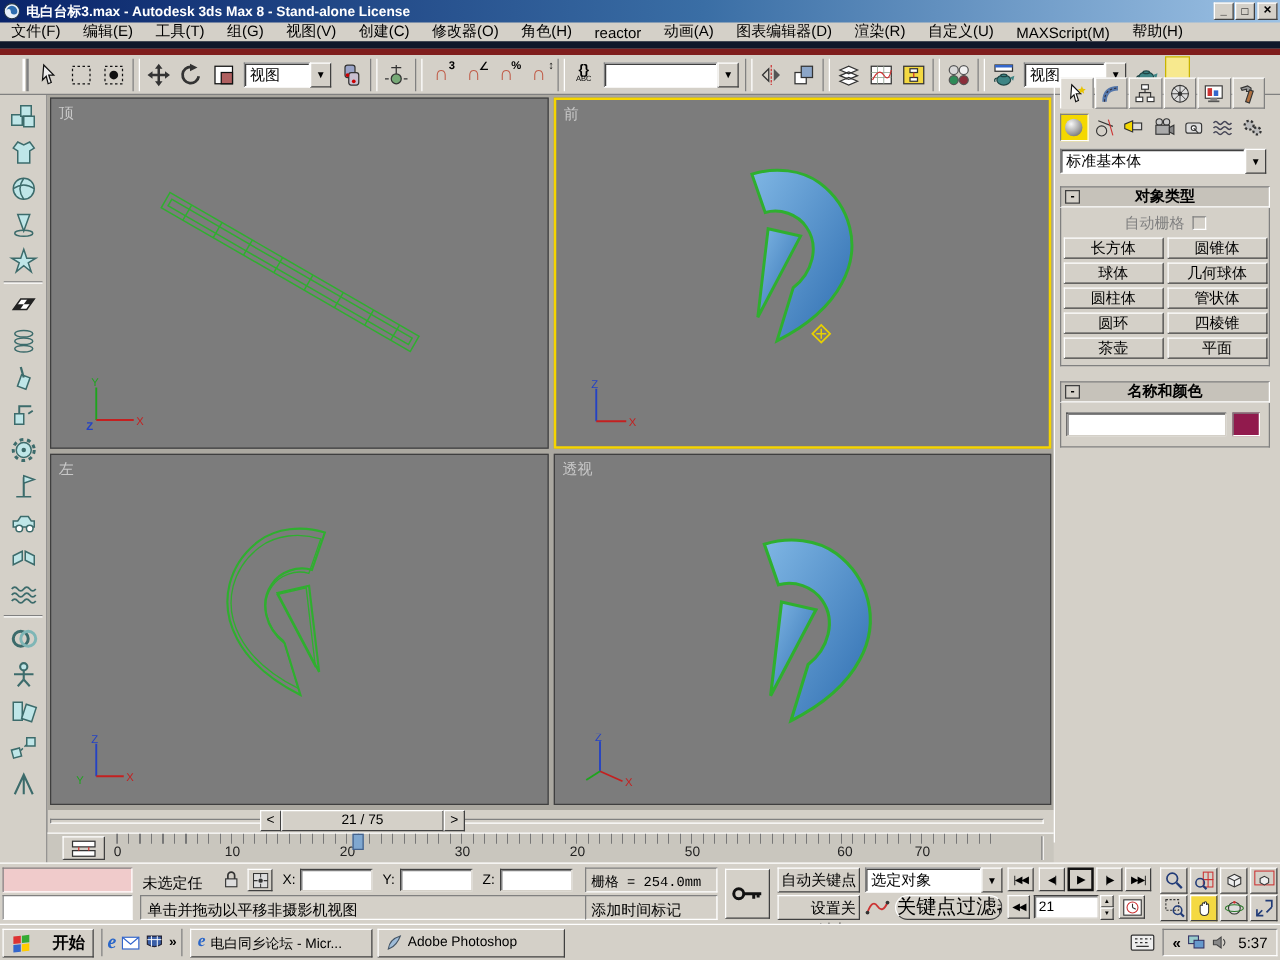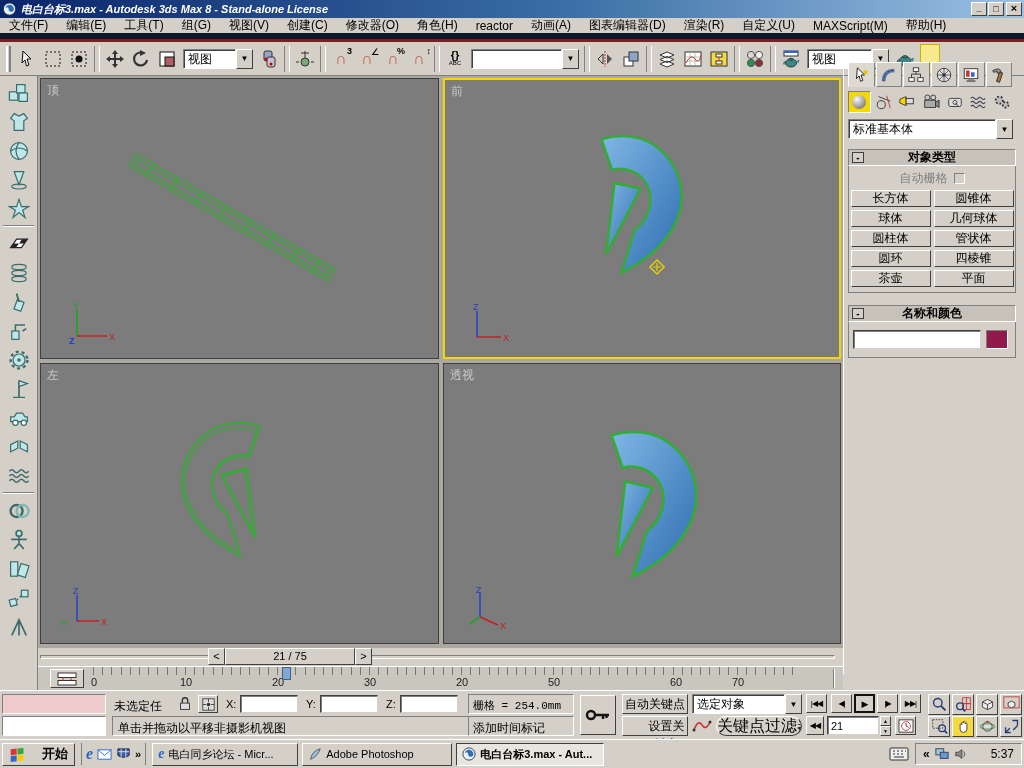--- a/index.html
+++ b/index.html
@@ -50,21 +50,21 @@
   </defs>
 </svg>
 
 <div class="abs" style="left:0;top:0;width:1024px;height:18px;background:linear-gradient(90deg,#0A246A,#3A6EA5 55%,#9CC1E4);display:flex;align-items:center;padding:0 2px;">
   <span style="width:15px;height:14px;margin-right:4px;">
     <svg viewBox="0 0 16 16" width="15" height="14">
         <circle cx="8" cy="8" r="7" fill="#E8F0FA" stroke="#234"></circle>
         <path d="M3 8 a5 5 0 0 1 10 0 a3 3 0 0 1 -6 0 a1.5 1.5 0 0 0 -4 0 Z" fill="#2E6DB0"></path>
       </svg>
   </span>
-  <span style="color:#fff;font-weight:bold;font-size:11px;white-space:nowrap;font-style:italic;">电白台标3.max - Autodesk 3ds Max 8  - Stand-alone License</span>
+  <span style="color:#fff;font-weight:bold;font-size:11px;white-space:nowrap;">电白台标3.max - Autodesk 3ds Max 8  - Stand-alone License</span>
   <span style="flex:1;"></span>
   <span class="b" style="width:16px;height:14px;font-size:9px;font-weight:bold;text-align:center;line-height:10px;">_</span>
   <span class="b" style="width:16px;height:14px;font-size:9px;font-weight:bold;text-align:center;line-height:12px;margin-left:1px;">□</span>
   <span class="b" style="width:16px;height:14px;font-size:11px;font-weight:bold;text-align:center;line-height:11px;margin-left:2px;">×</span>
 </div>
 
 <div class="abs" style="left:0;top:18px;width:1024px;height:21px;border-bottom:6px solid #0f172a;display:flex;align-items:center;font-size:12px;">
   <span class="menui">文件(F)</span>
   <span class="menui">编辑(E)</span>
   <span class="menui">工具(T)</span>
@@ -75,21 +75,21 @@
   <span class="menui">角色(H)</span>
   <span class="menui">reactor</span>
   <span class="menui">动画(A)</span>
   <span class="menui">图表编辑器(D)</span>
   <span class="menui">渲染(R)</span>
   <span class="menui">自定义(U)</span>
   <span class="menui">MAXScript(M)</span>
   <span class="menui">帮助(H)</span>
 </div>
 
-<div class="abs" style="left:0;top:39px;width:1024px;height:37px;border-top:3px solid #7f1d1d;border-bottom:1px solid #808080;display:flex;align-items:center;padding:0 6px;">
+<div class="abs" style="left:0;top:39px;width:1024px;height:37px;border-top:5px solid #7f1d1d;border-bottom:1px solid #808080;display:flex;align-items:center;padding:0 18px;">
   <span style="width:5px;height:26px;border-left:2px solid #fff;border-right:2px solid #808080;margin-right:3px;"></span>
   <span class="ic">
       <svg viewBox="0 0 20 20" width="20" height="20">
         <path d="M6 2 L14 10 L10 10 L12 16 L9.5 17 L8 11 L5 14 Z" fill="#EEE" stroke="#111"></path>
       </svg>
     </span>
   <span class="ic">
       <svg viewBox="0 0 20 20" width="20" height="20">
         <rect x="3" y="3" width="14" height="14" fill="none" stroke="#111" stroke-dasharray="2 2"></rect>
       </svg>
@@ -762,27 +762,20 @@
   <span class="task" style="width:146px;">
     <span style="font-family:'Liberation Serif','DejaVu Serif',serif;font-style:italic;font-weight:bold;color:#2A66C8;font-size:14px;">e</span>
     <span style="overflow:hidden;text-overflow:ellipsis;">电白同乡论坛 - Micr...</span>
   </span>
   <span class="task" style="width:150px;margin-left:4px;">
     <svg viewBox="0 0 16 16" width="14" height="14">
         <path d="M3 14 Q4 5 14 2 Q11 10 5 13 Z" fill="#9FBCD8" stroke="#456"></path>
       </svg>
     <span style="overflow:hidden;text-overflow:ellipsis;">Adobe Photoshop</span>
   </span>
-  <span class="task active" style="width:148px;margin-left:4px;">
-    <svg viewBox="0 0 16 16" width="14" height="14">
-        <circle cx="8" cy="8" r="7" fill="#E8F0FA" stroke="#234"></circle>
-        <path d="M3 8 a5 5 0 0 1 10 0 a3 3 0 0 1 -6 0 a1.5 1.5 0 0 0 -4 0 Z" fill="#2E6DB0"></path>
-      </svg>
-    <span style="overflow:hidden;text-overflow:ellipsis;">电白台标3.max - Aut...</span>
-  </span>
   <span style="flex:1;"></span>
   <span style="margin-right:6px;">
       <svg viewBox="0 0 20 14" width="20" height="14">
         <rect x="1" y="1" width="18" height="12" rx="1" fill="#EEE" stroke="#333"></rect>
         <path d="M4 4 H6 M8 4 H10 M12 4 H14 M16 4 H17 M4 7 H6 M8 7 H10 M12 7 H14 M5 10 H15" stroke="#333"></path>
       </svg>
     </span>
   <span class="s" style="height:22px;display:flex;align-items:center;gap:5px;padding:0 7px;">
     <span style="font-weight:bold;">«</span>
     <span>
@@ -790,15 +783,15 @@
           <rect x="1" y="2" width="9" height="7" fill="#9CC" stroke="#336"></rect>
           <rect x="6" y="6" width="9" height="7" fill="#69C" stroke="#336"></rect>
         </svg>
       </span>
     <span>
         <svg viewBox="0 0 16 16" width="14" height="14">
           <path d="M2 6 H5 L9 3 V13 L5 10 H2 Z" fill="#888" stroke="#444"></path>
           <path d="M11 5 Q14 8 11 11" fill="none" stroke="#444"></path>
         </svg>
       </span>
-    <span style="font-size:12px;margin-left:18px;">5:37</span>
+    <span style="font-size:12px;margin-left:3px;">5:37</span>
   </span>
 </div>
 
 </body></html>

